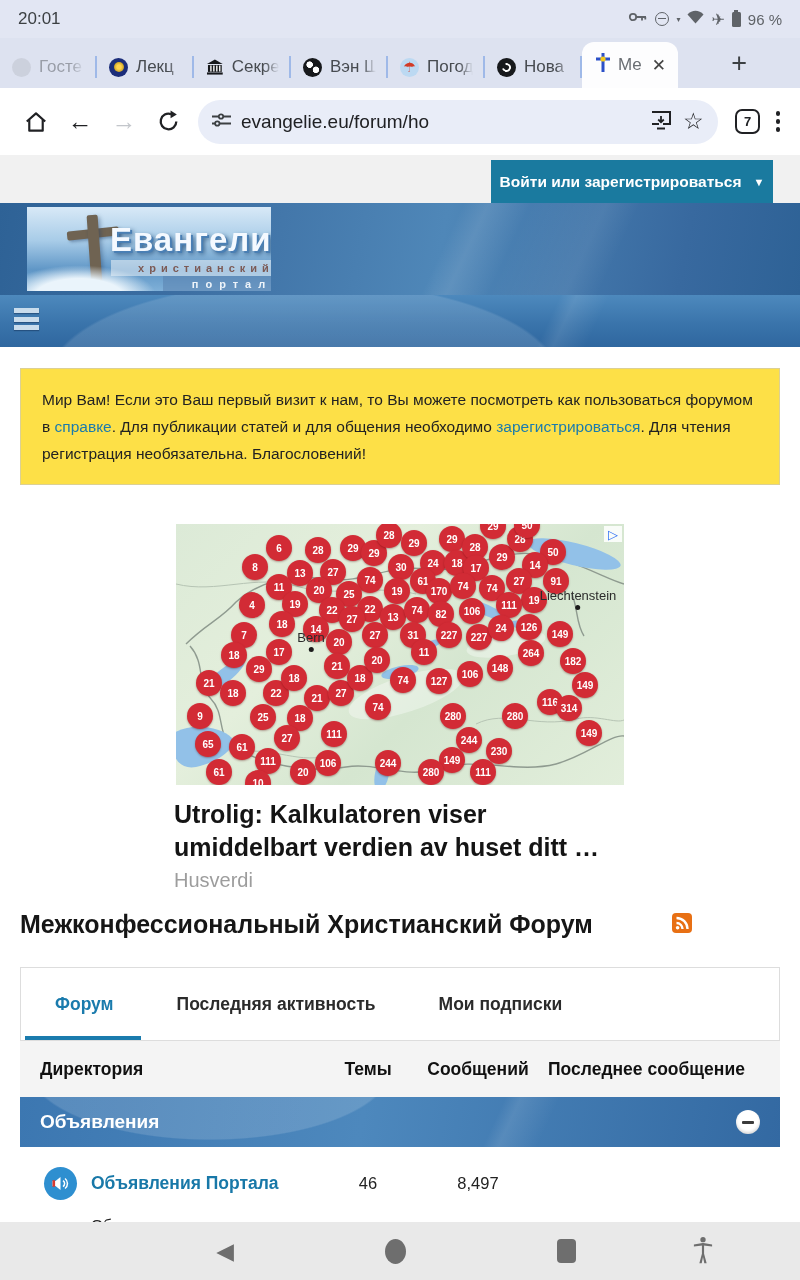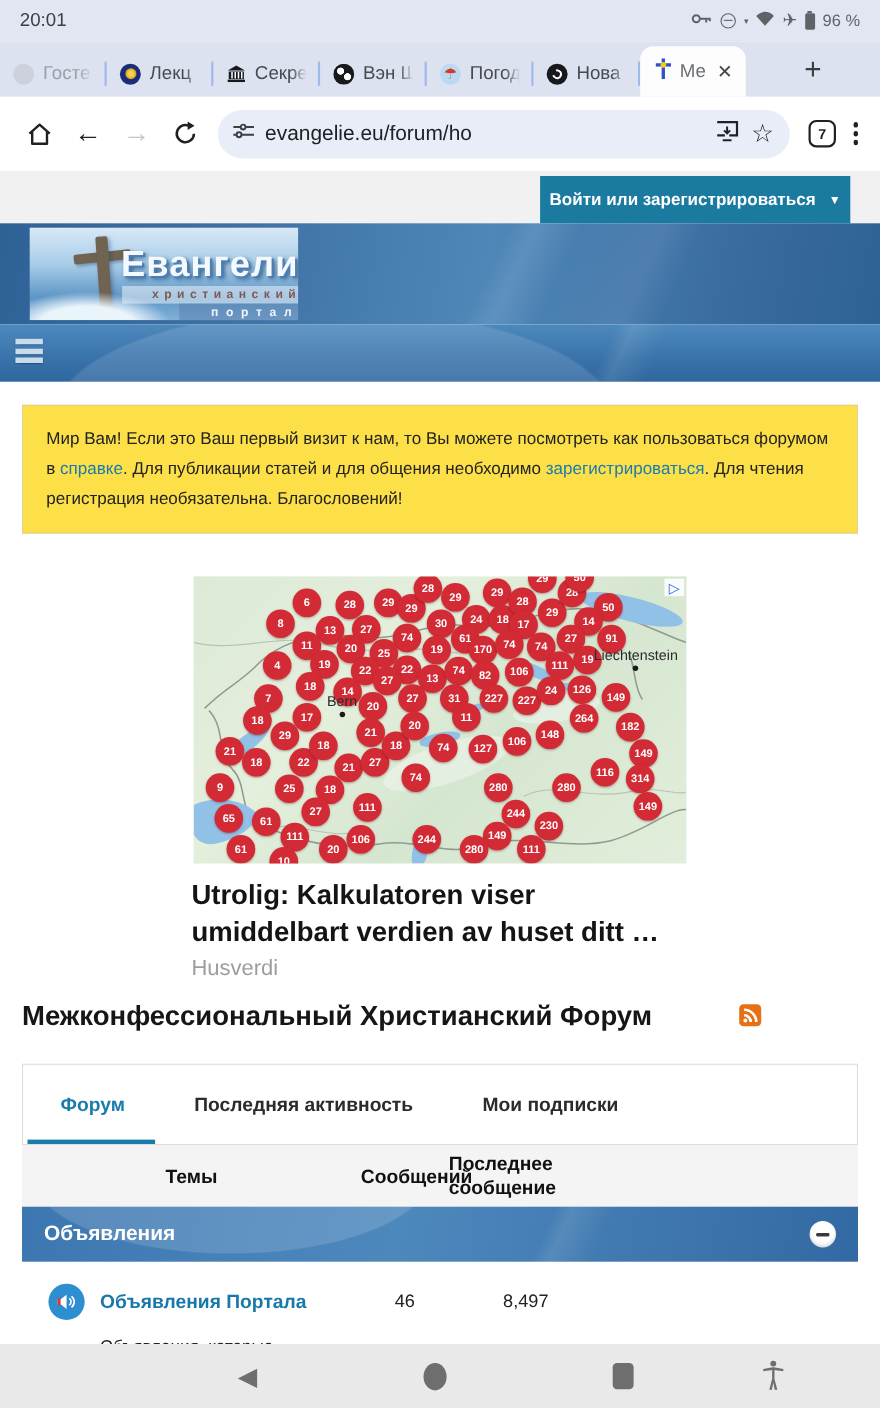--- a/index.html
+++ b/index.html
@@ -450,21 +450,21 @@
           <div class="marker" style="left: 324px; top: 144px;">148</div>
           <div class="marker" style="left: 374px; top: 154px; margin-top: 24px;">116</div>
           <div class="marker" style="left: 409px; top: 161px;">149</div>
           <div class="marker" style="left: 397px; top: 137px;">182</div>
           <div class="marker" style="left: 24px; top: 192px;">9</div>
           <div class="marker" style="left: 87px; top: 193px;">25</div>
           <div class="marker" style="left: 124px; top: 194px;">18</div>
           <div class="marker" style="left: 202px; top: 183px;">74</div>
           <div class="marker" style="left: 277px; top: 192px;">280</div>
           <div class="marker" style="left: 339px; top: 192px;">280</div>
-          <div class="marker" style="left: 406px; top: 184px; text-align: center;">314</div>
+          <div class="marker" style="left: 393px; top: 184px; text-align: center;">314</div>
           <div class="marker" style="left: 413px; top: 209px;">149</div>
           <div class="marker" style="left: 32px; top: 220px;">65</div>
           <div class="marker" style="left: 66px; top: 223px;">61</div>
           <div class="marker" style="left: 111px; top: 214px;">27</div>
           <div class="marker" style="left: 158px; top: 210px;">111</div>
           <div class="marker" style="left: 293px; top: 216px;">244</div>
           <div class="marker" style="left: 323px; top: 227px;">230</div>
           <div class="marker" style="left: 276px; top: 236px;">149</div>
           <div class="marker" style="left: 43px; top: 248px;">61</div>
           <div class="marker" style="left: 92px; top: 237px;">111</div>
@@ -500,20 +500,21 @@
 
   <div class="tabs-box">
     <span class="ftab active">Форум</span>
     <span class="ftab">Последняя активность</span>
     <span class="ftab">Мои подписки</span>
     <span class="tab-underline"></span>
   </div>
 
   <div class="dir-table">
     <div class="thead">
+      <span class="c1">Директория</span>
       <span class="cc">Темы</span>
       <span class="cc">Сообщений</span>
       <span>Последнее сообщение</span>
     </div>
     <div class="section-bar">
       <span class="section-title">Объявления</span>
       <button class="collapse-btn"></button>
     </div>
     <div class="forum-row">
       <span class="row-main">

